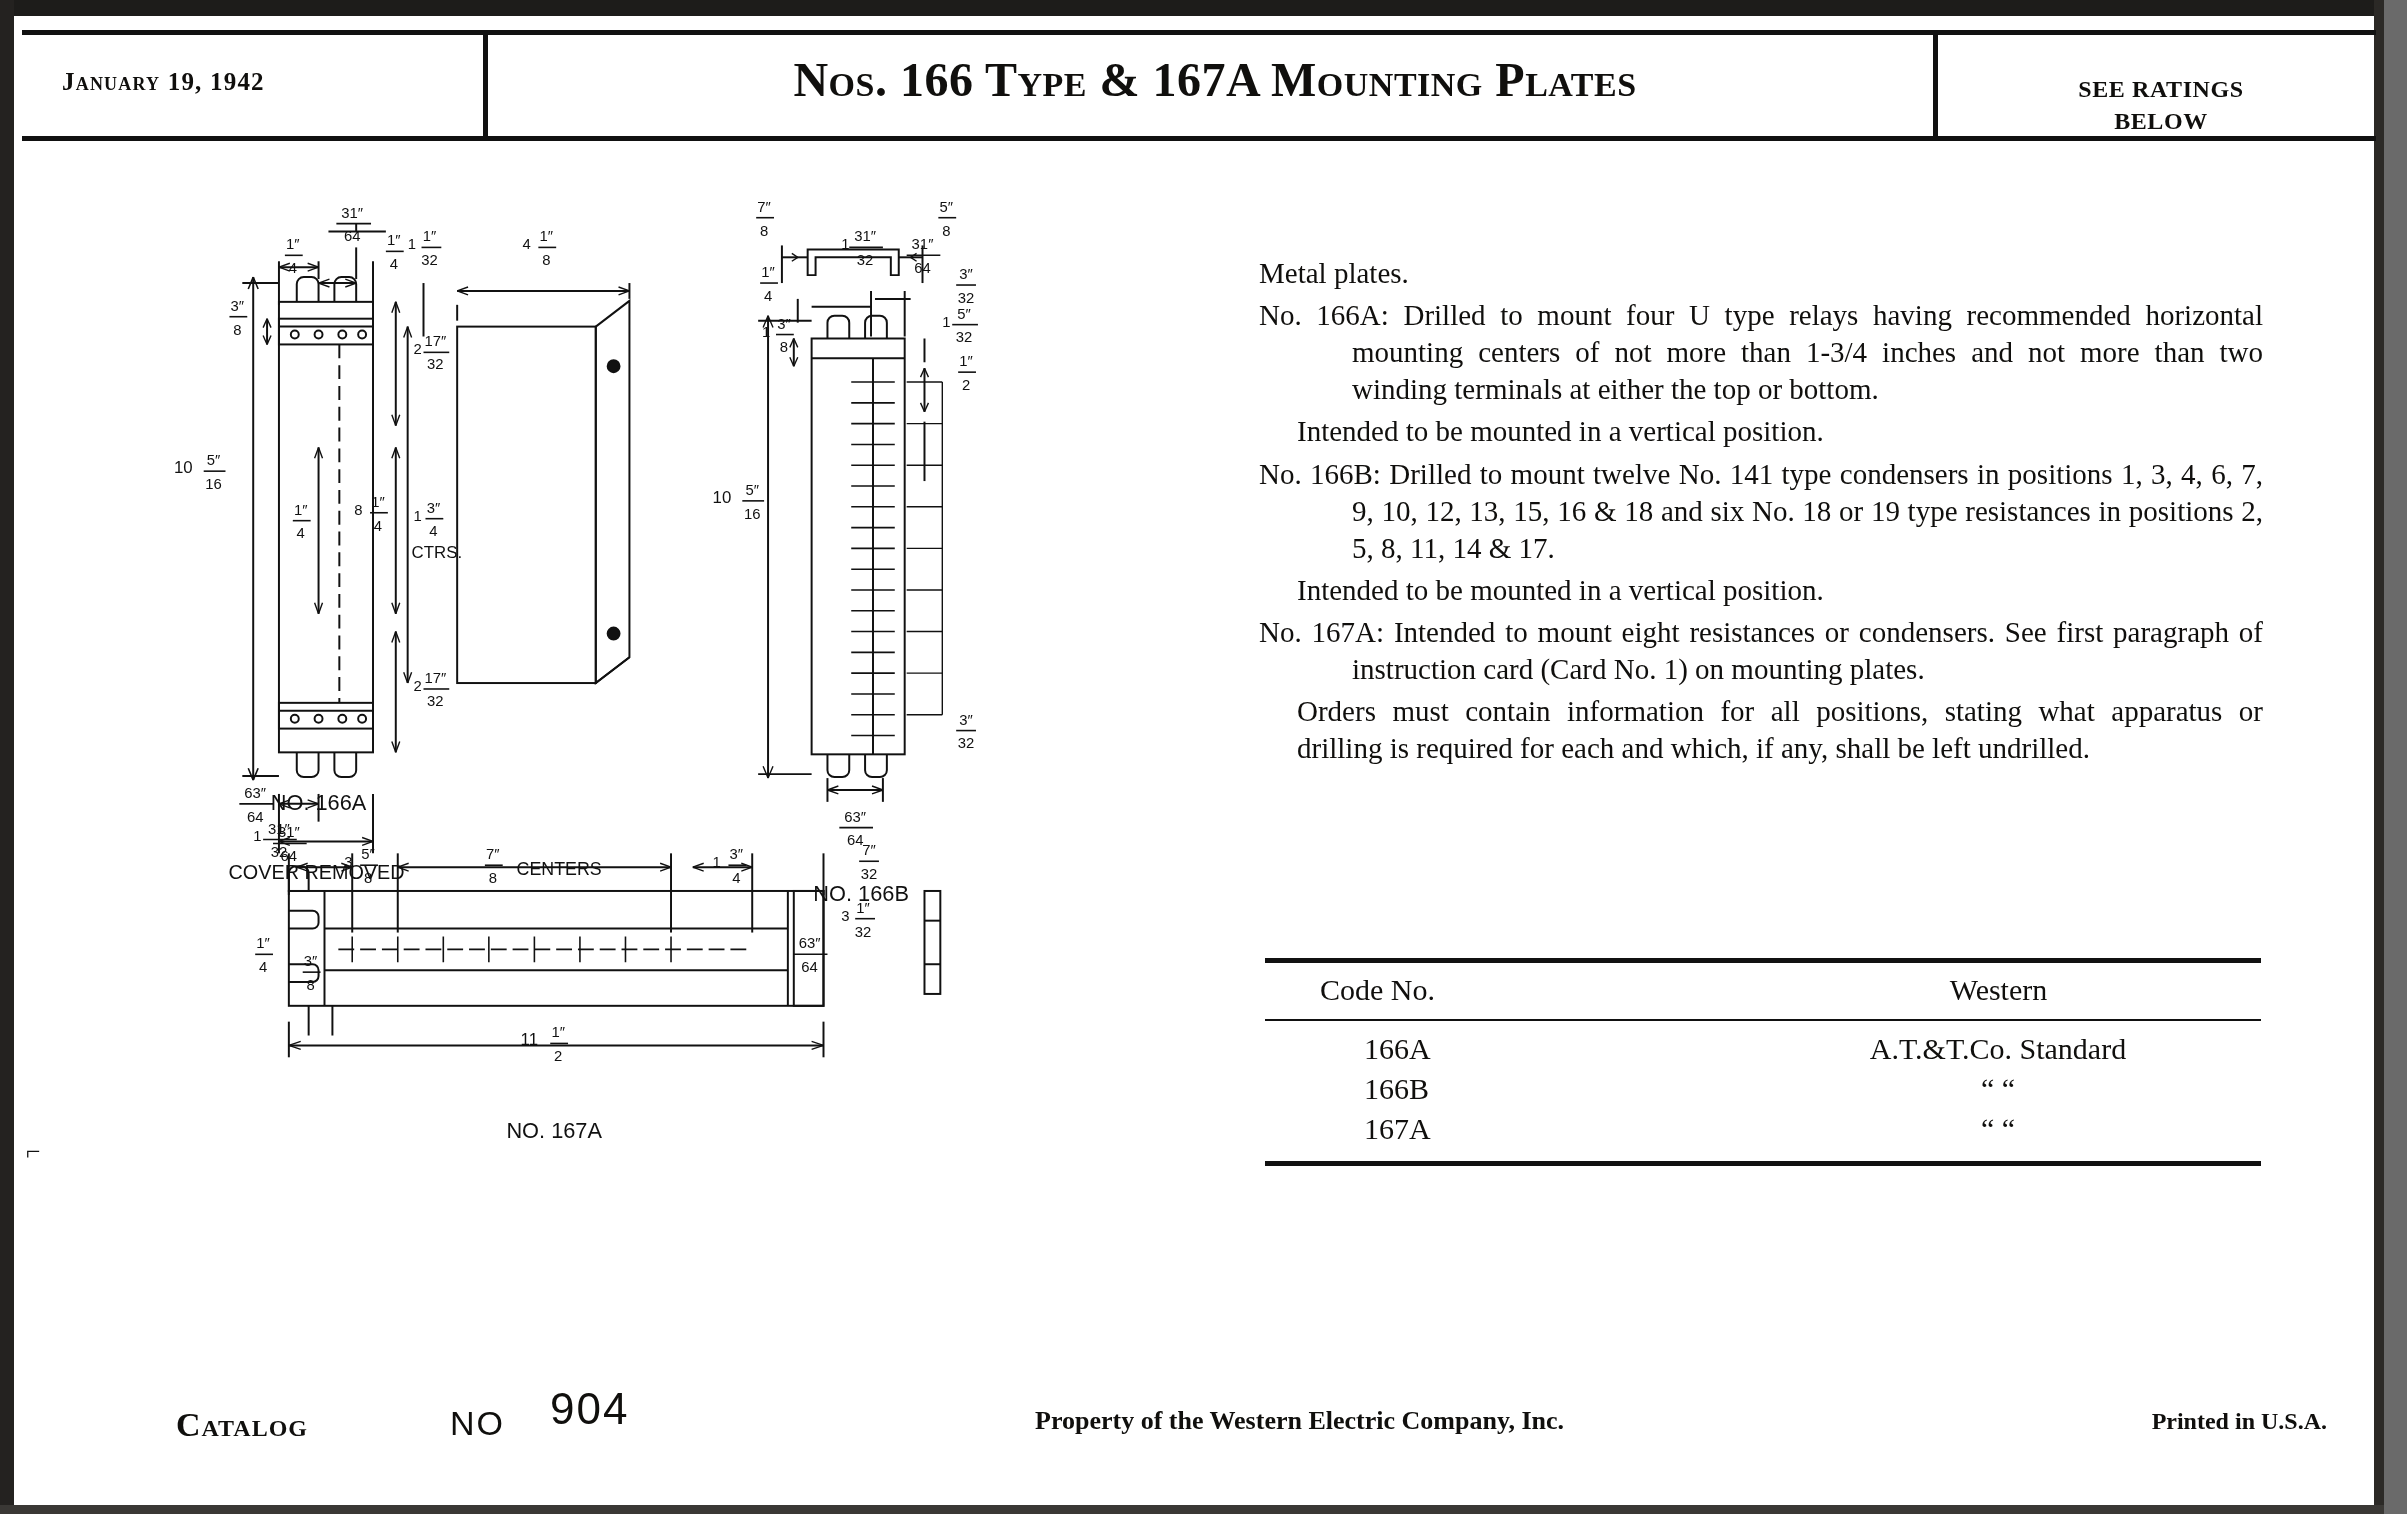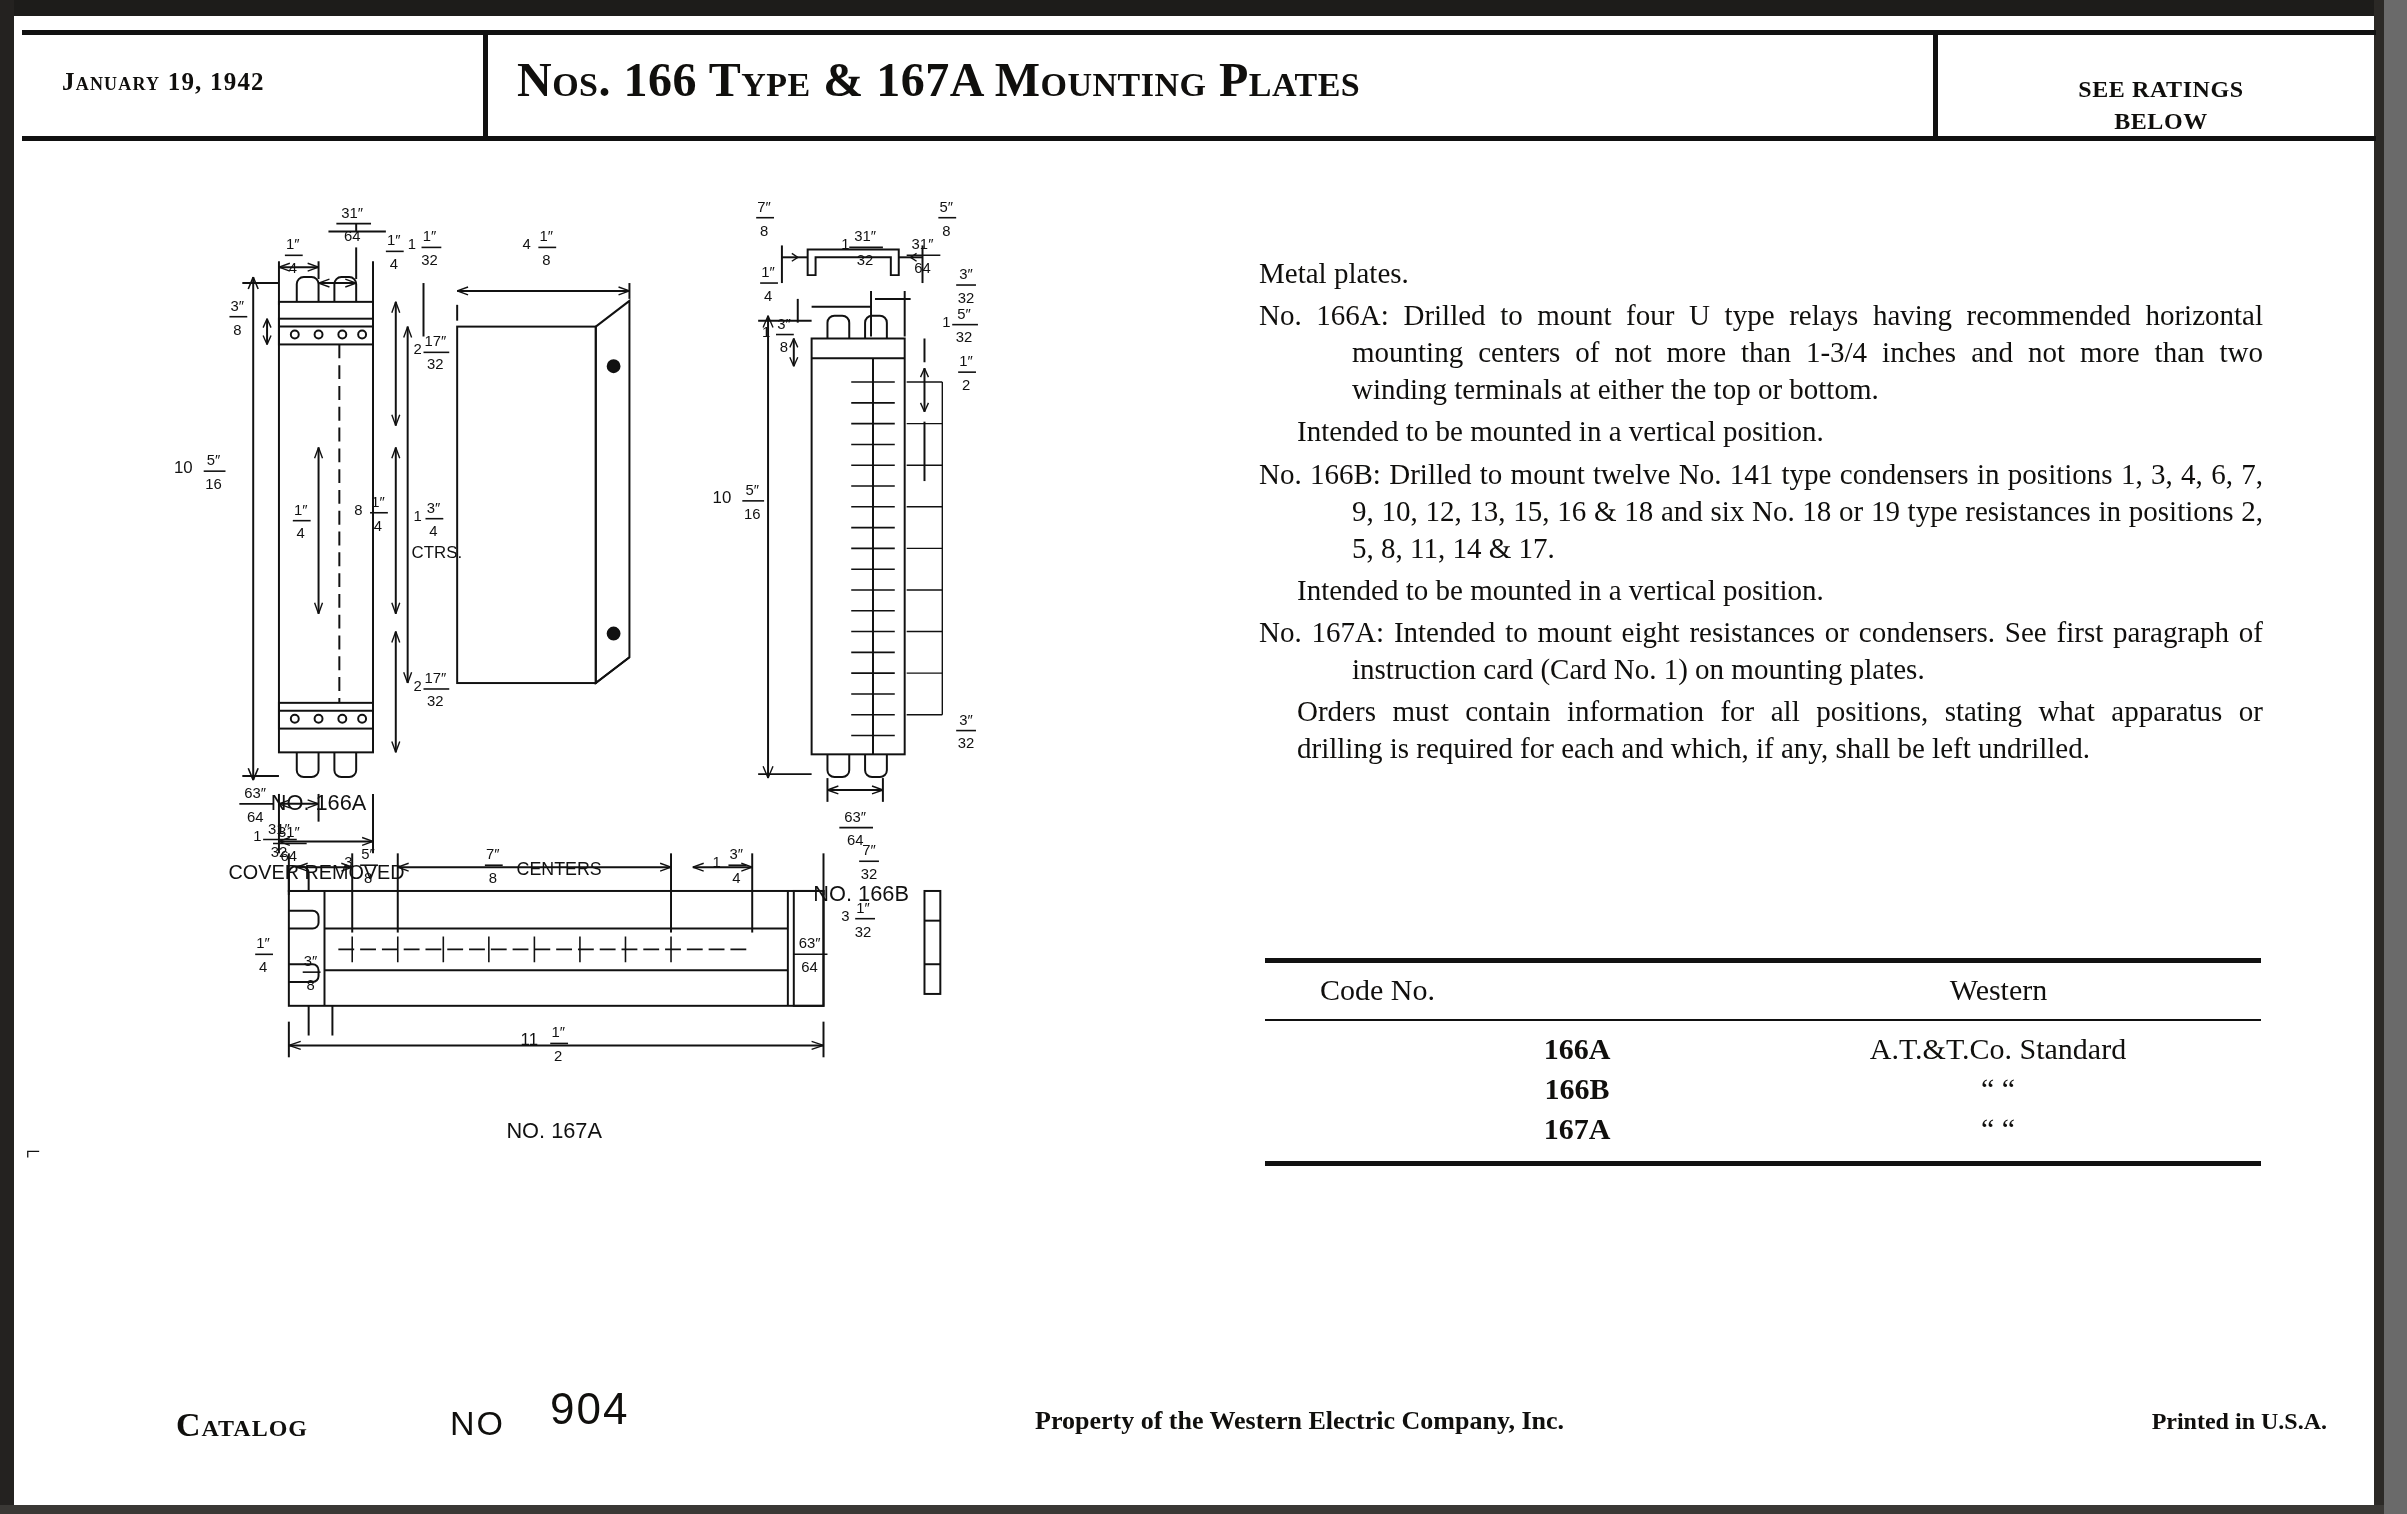--- a/index.html
+++ b/index.html
@@ -58,21 +58,21 @@
     font-size: 25px;
     font-weight: bold;
     letter-spacing: 1.2px;
     font-variant: small-caps;
     font-family: "Liberation Serif", serif;
   }
   .header-title {
     position: absolute;
     left: 495px; top: 22px;
     width: 1396px;
-    text-align: left;
+    text-align: center;
     font-size: 48px;
     font-weight: bold;
     font-variant: small-caps;
     letter-spacing: 0.5px;
     white-space: nowrap;
   }
   .header-ratings {
     position: absolute;
     left: 1926px; top: 30px;
     width: 426px;
@@ -119,21 +119,21 @@
   .rule-light { height: 2px; background: #111; }
   .ratings-head {
     display: flex;
     padding: 10px 0 12px 0;
     gap: 47px;
   }
   .ratings-head .c1 { width: 426px; padding-left: 55px; }
   .ratings-head .c2 { flex: 1; text-align: center; padding-right: 57px; }
   .ratings-body { padding: 8px 0 12px 0; }
   .rrow { display: flex; line-height: 1.33; }
-  .rrow .c1 { width: 426px; padding-left: 99px; font-weight: bold; text-align: center; }
+  .rrow .c1 { width: 426px; padding-left: 99px; font-weight: normal; }
   .rrow .c2 { flex: 1; text-align: center; padding-right: 55px; }
 
   
   .drawings {
     position: absolute;
     left: 59px; top: 188px;
     width: 1129px; height: 1099px;
   }
   svg text {
     font-family: "Liberation Sans", sans-serif;

